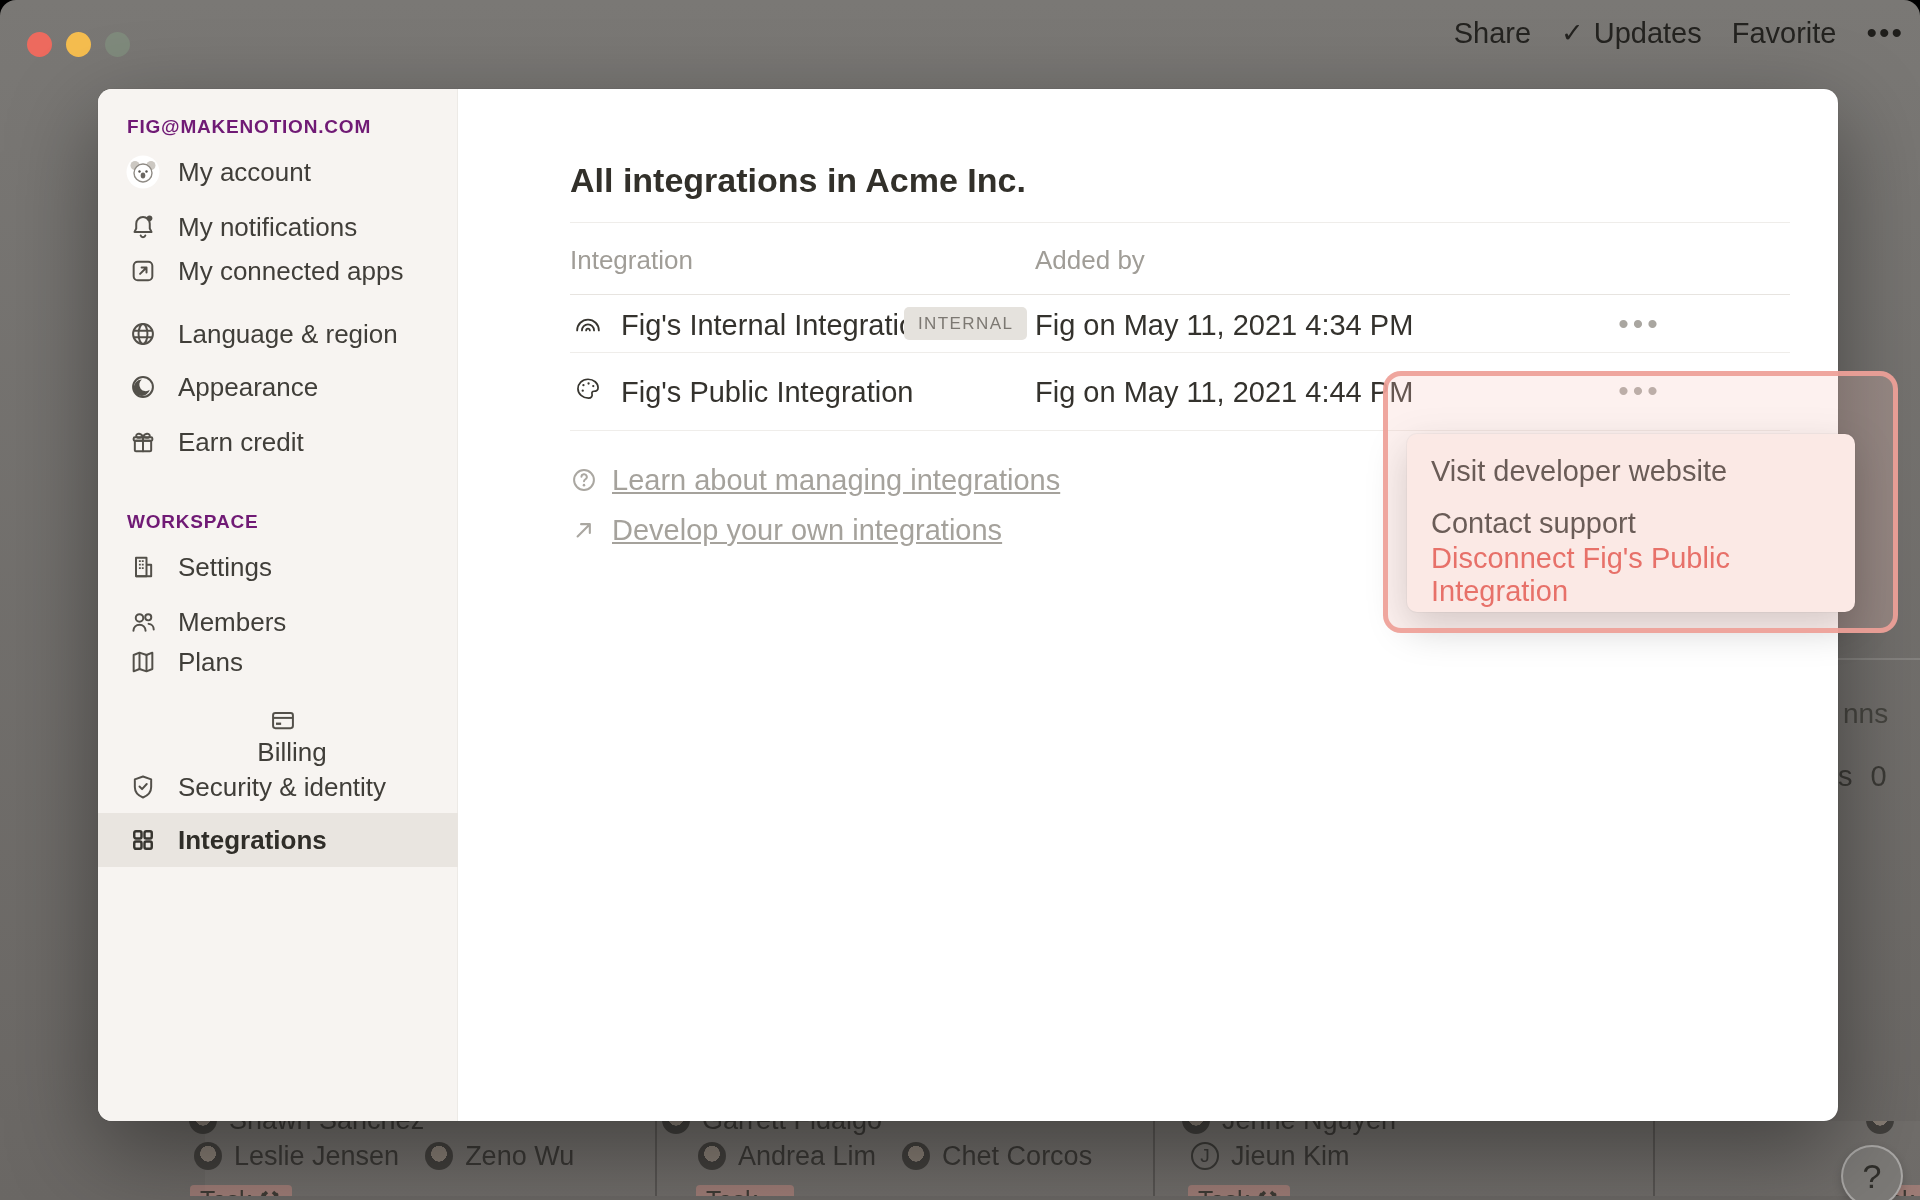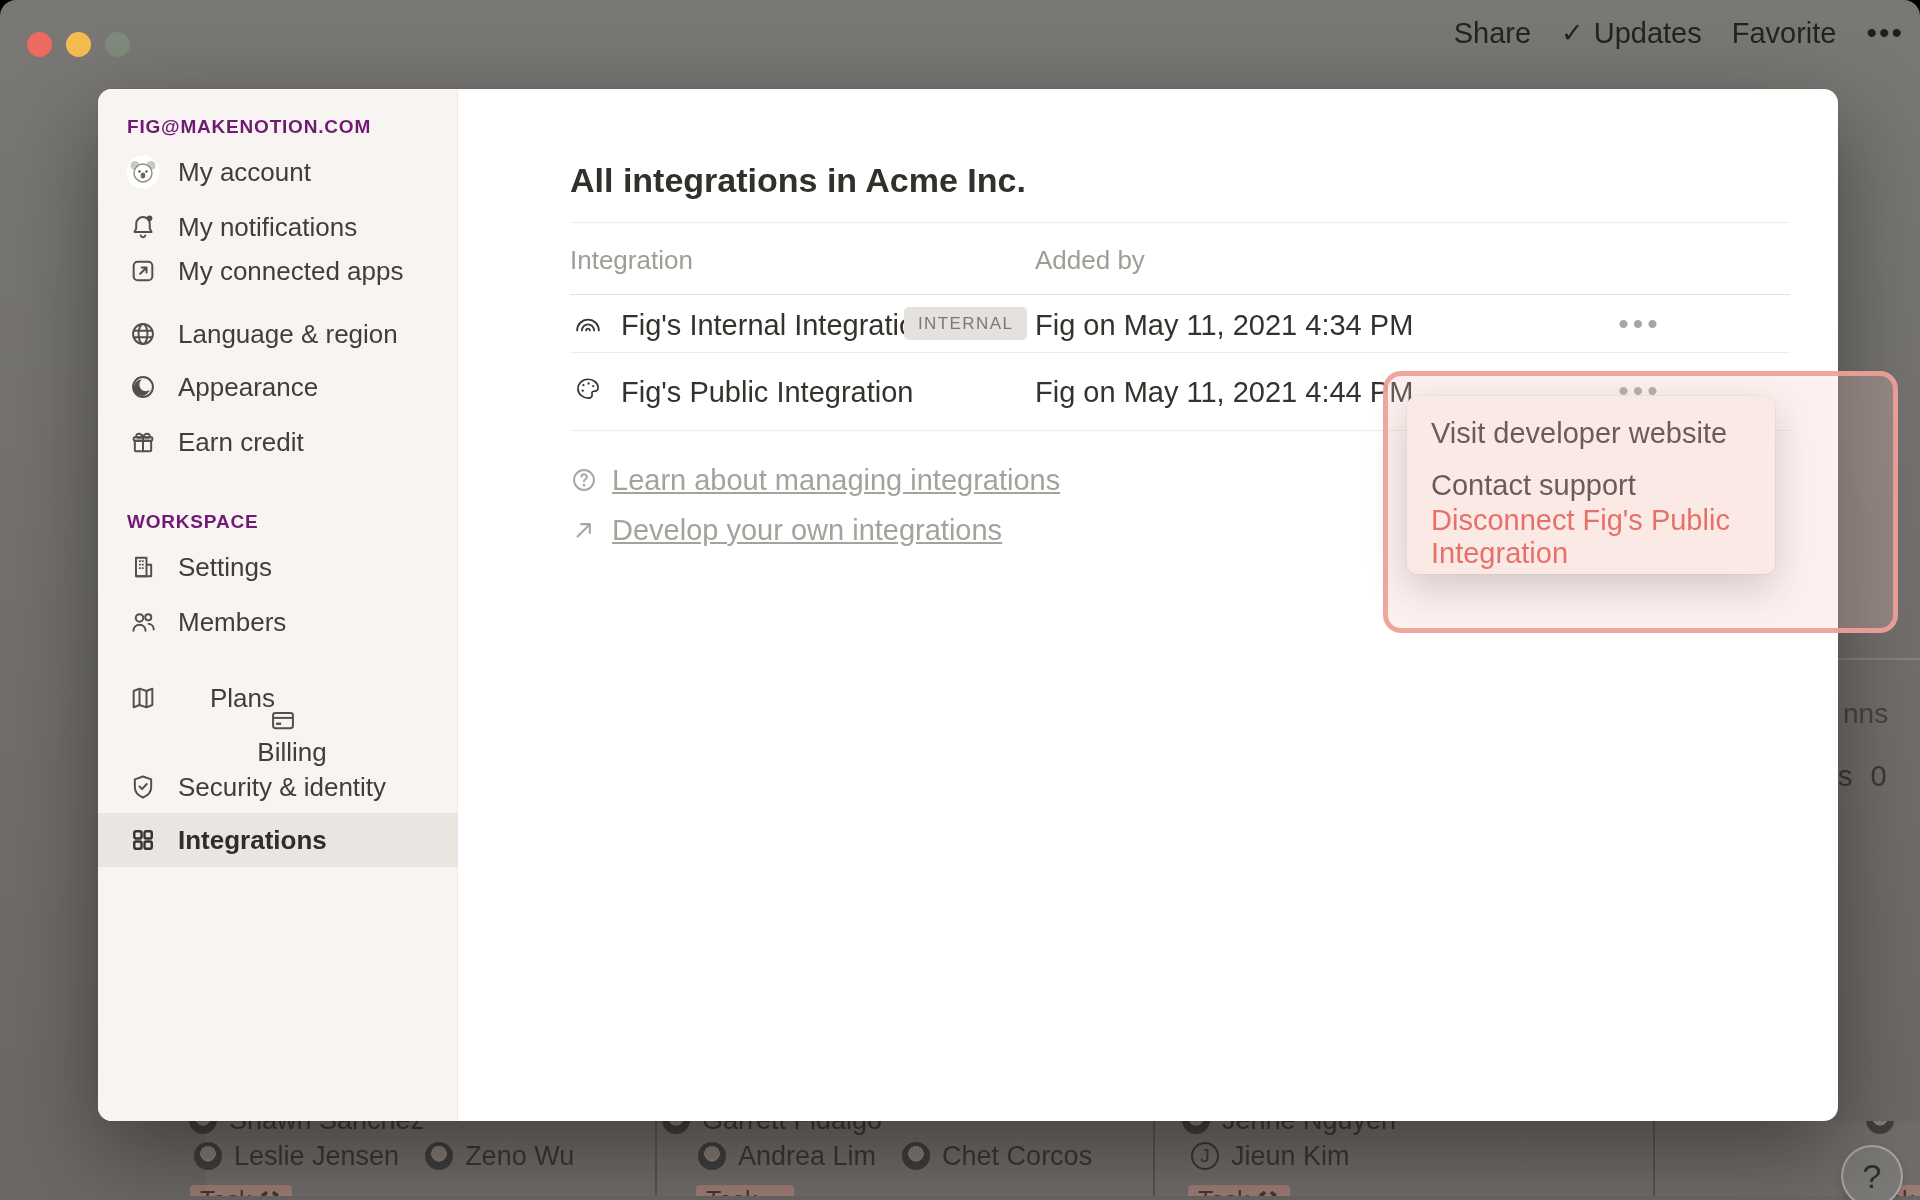--- a/index.html
+++ b/index.html
@@ -73,21 +73,21 @@
            letter-spacing:1.4px; color:#7c7872; font-weight:500; }
   .irow .rdate { position:absolute; left:937px; font-size:29px; color:#34322d; }
   .dots { position:absolute; left:1500px; width:84px; text-align:center; font-size:30px;
           letter-spacing:4px; color:#a9a6a0; cursor:pointer; }
   .link-row { position:absolute; left:472px; height:30px; display:flex; align-items:center;
               gap:14px; color:#a5a29c; font-size:29px; cursor:pointer;text-decoration:underline; }
   .link-row .ic { width:28px; height:28px; display:flex; align-items:center;
                   justify-content:center; color:#aaa7a1; }
 
   
-  .ctx-menu { position:absolute; left:1407px; top:396px; width:368px; height:178px;
+  .ctx-menu { position:absolute; left:1407px; top:434px; width:448px; height:178px;
               background:#fdf4f2; border-radius:10px; z-index:20; padding-top:11px;
               box-shadow:0 14px 40px rgba(0,0,0,.22), 0 0 0 1px rgba(0,0,0,.04); }
   .ctx-item { height:52px; display:flex; align-items:center; padding-left:24px;
               font-size:29px; color:#3b3934; cursor:pointer; }
   .ctx-item.danger { color:#e2544d; }
   .hl-box { position:absolute; left:1383px; top:371px; width:515px; height:262px;
             border:5px solid rgba(238,160,152,.92); border-radius:18px;
             background:rgba(246,200,193,.25); z-index:30; pointer-events:none; }
 
   svg { display:block; }
@@ -262,21 +262,21 @@
           <svg width="28" height="28" viewBox="0 0 24 24" fill="none" stroke="currentColor" stroke-width="1.7" stroke-linecap="round">
               <circle cx="9" cy="8.5" r="3.2"></circle>
               <path d="M3.8 19.5c0-3 2.3-5.2 5.2-5.2s5.2 2.2 5.2 5.2"></path>
               <circle cx="16.5" cy="8" r="2.6"></circle>
               <path d="M16.8 13.6c2.6.2 4.4 2.2 4.4 4.8"></path>
             </svg>
         </span>
         <span>Members</span>
       </div>
 
-      <div class="side-item" style="top:582px;gap:32px;">
+      <div class="side-item" style="top:546px;">
         <span class="ic">
           <svg width="28" height="28" viewBox="0 0 24 24" fill="none" stroke="currentColor" stroke-width="1.7" stroke-linejoin="round">
               <path d="M9 4L4 6v14l5-2 6 2 5-2V4l-5 2-6-2z"></path>
               <path d="M9 4v14M15 6v14"></path>
             </svg>
         </span>
         <span>Plans</span>
       </div>
 
       <div class="side-item" style="top:614px;flex-direction:column;">

